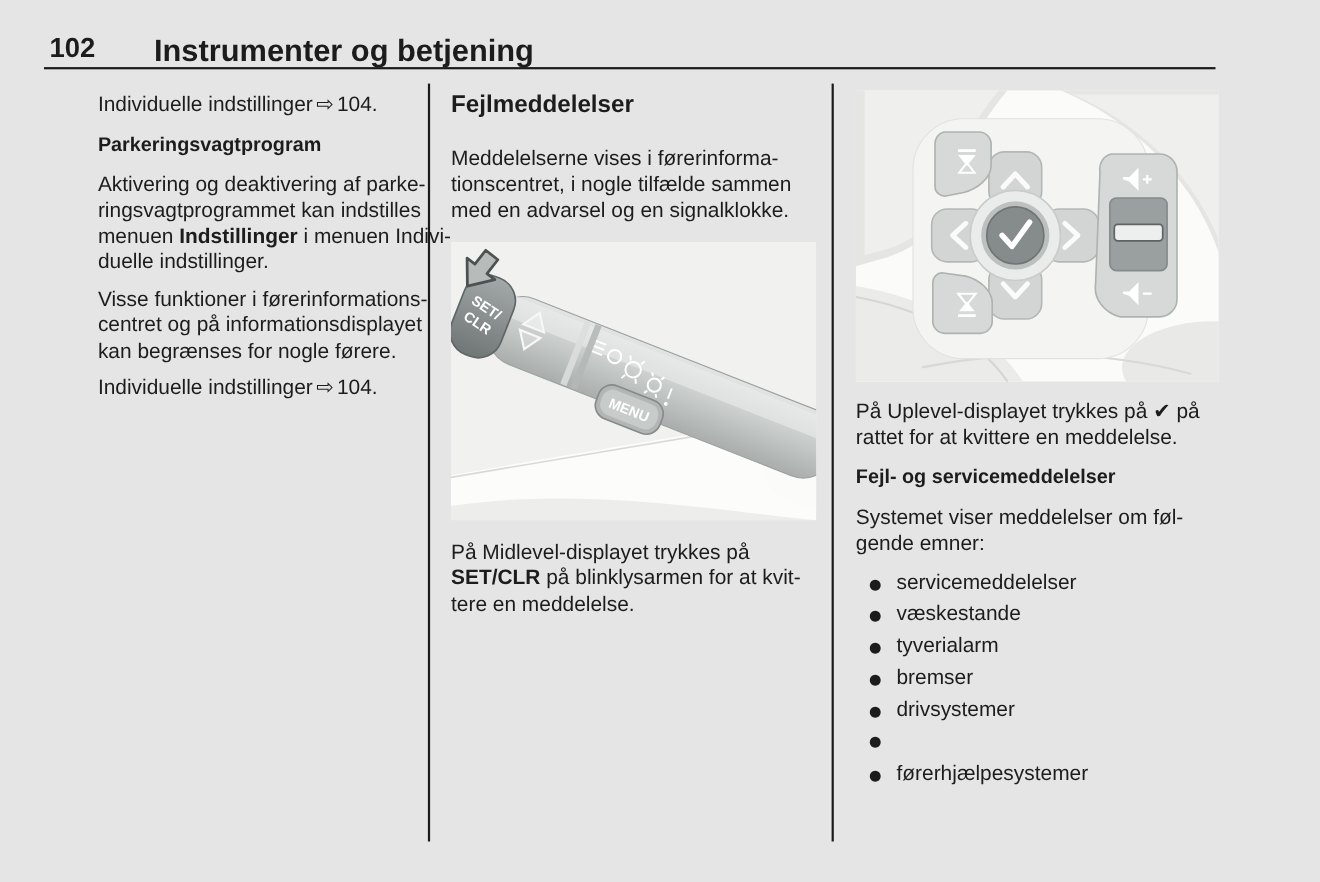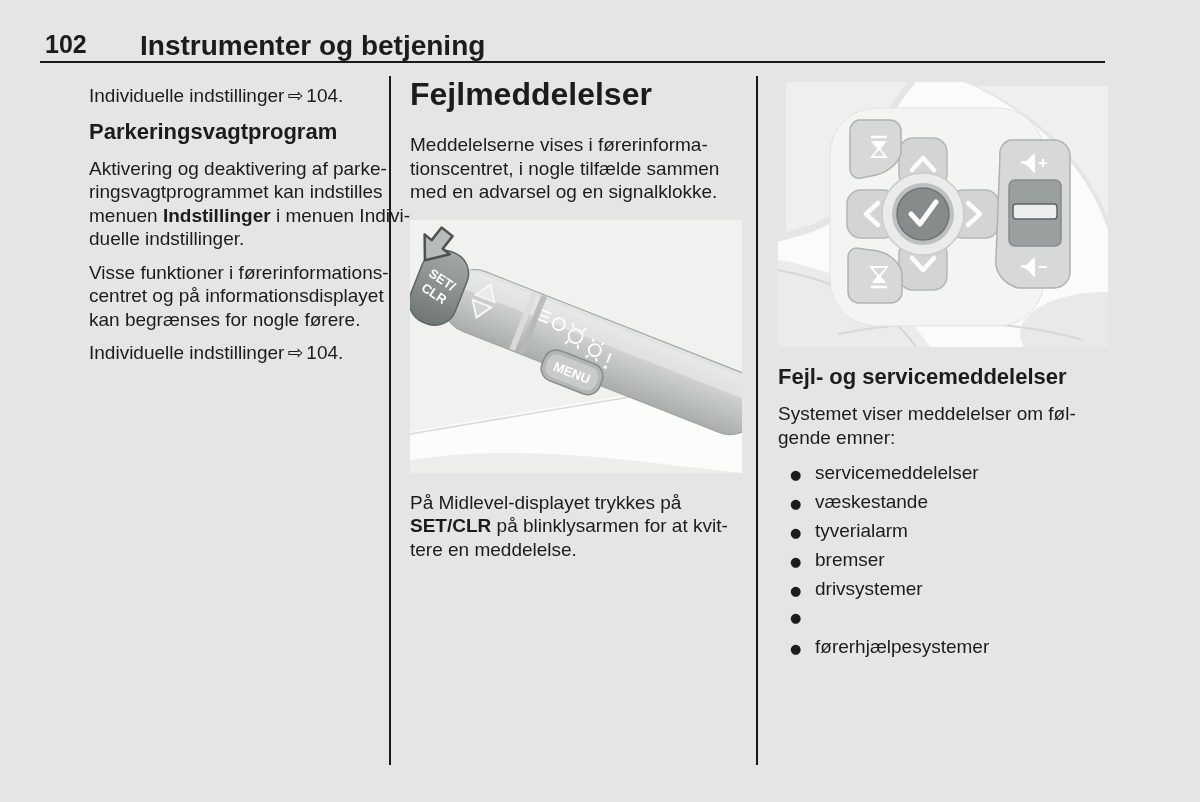--- a/index.html
+++ b/index.html
@@ -15,22 +15,22 @@
   .vrule{position:absolute;top:76px;width:2px;height:689px;background:#1a1a1a;}
   .vrule.d1{left:389px;}
   .vrule.d2{left:756px;}
   
   .col{position:absolute;font-size:19px;line-height:23.5px;}
   .col1{left:45px;top:84px;width:330px;margin-left:44px;}
   .col2{left:410px;top:76px;width:332px;}
   .col3{left:778px;top:82px;width:330px;}
   .pl{white-space:pre-line;}
   p{margin:0 0 10px 0;}
-  .h-sub{font-size:22px;font-weight:bold;margin:10px 0 12px 0;line-height:27px;}
-  .h-main{font-size:32px;font-weight:bold;margin:0 0 20px 0;line-height:37px;}
+  .h-sub{font-size:18px;font-weight:bold;margin:10px 0 12px 0;line-height:27px;}
+  .h-main{font-size:22px;font-weight:bold;margin:0 0 20px 0;line-height:37px;}
   b{font-weight:bold;}
   .ref-arrow{font-family:"DejaVu Sans",sans-serif;padding:0 3px;}
   .check-glyph{font-family:"DejaVu Sans",sans-serif;font-weight:bold;}
   
   .figure{display:block;}
   .fig-stalk{margin:16px 0 18px 0;}
   .fig-wheel{margin:0 0 16px 0;}
   
   ul.bullets{list-style:none;margin:12px 0 0 0;padding:0;}
   ul.bullets li{display:flex;align-items:baseline;height:29px;}
@@ -200,20 +200,22 @@
         </g>
         <rect x="231" y="98" width="52" height="66" rx="6" fill="#9aa09f" stroke="#858b8a" stroke-width="1.5"></rect>
         <rect x="235" y="122" width="44" height="15" rx="3" fill="#edefee" stroke="#5e6463" stroke-width="1.5"></rect>
         <g stroke="#ffffff" stroke-width="2" fill="#ffffff">
           <polygon points="243,184 249,184 256,177 256,193 249,186"></polygon>
           <line x1="261" y1="185" x2="269" y2="185"></line>
         </g>
       </g>
     </svg>
 
+    <p class="pl"><span>På Uplevel-displayet trykkes på </span><span class="check-glyph">✔</span><span> på
+rattet for at kvittere en meddelelse.</span></p>
     <div class="h-sub">Fejl- og servicemeddelelser</div>
     <p class="pl">Systemet viser meddelelser om føl-
 gende emner:</p>
     <ul class="bullets">
       <li>
           <span class="dot">●</span>
           <span class="li-text">servicemeddelelser</span>
         </li>
       <li>
           <span class="dot">●</span>

